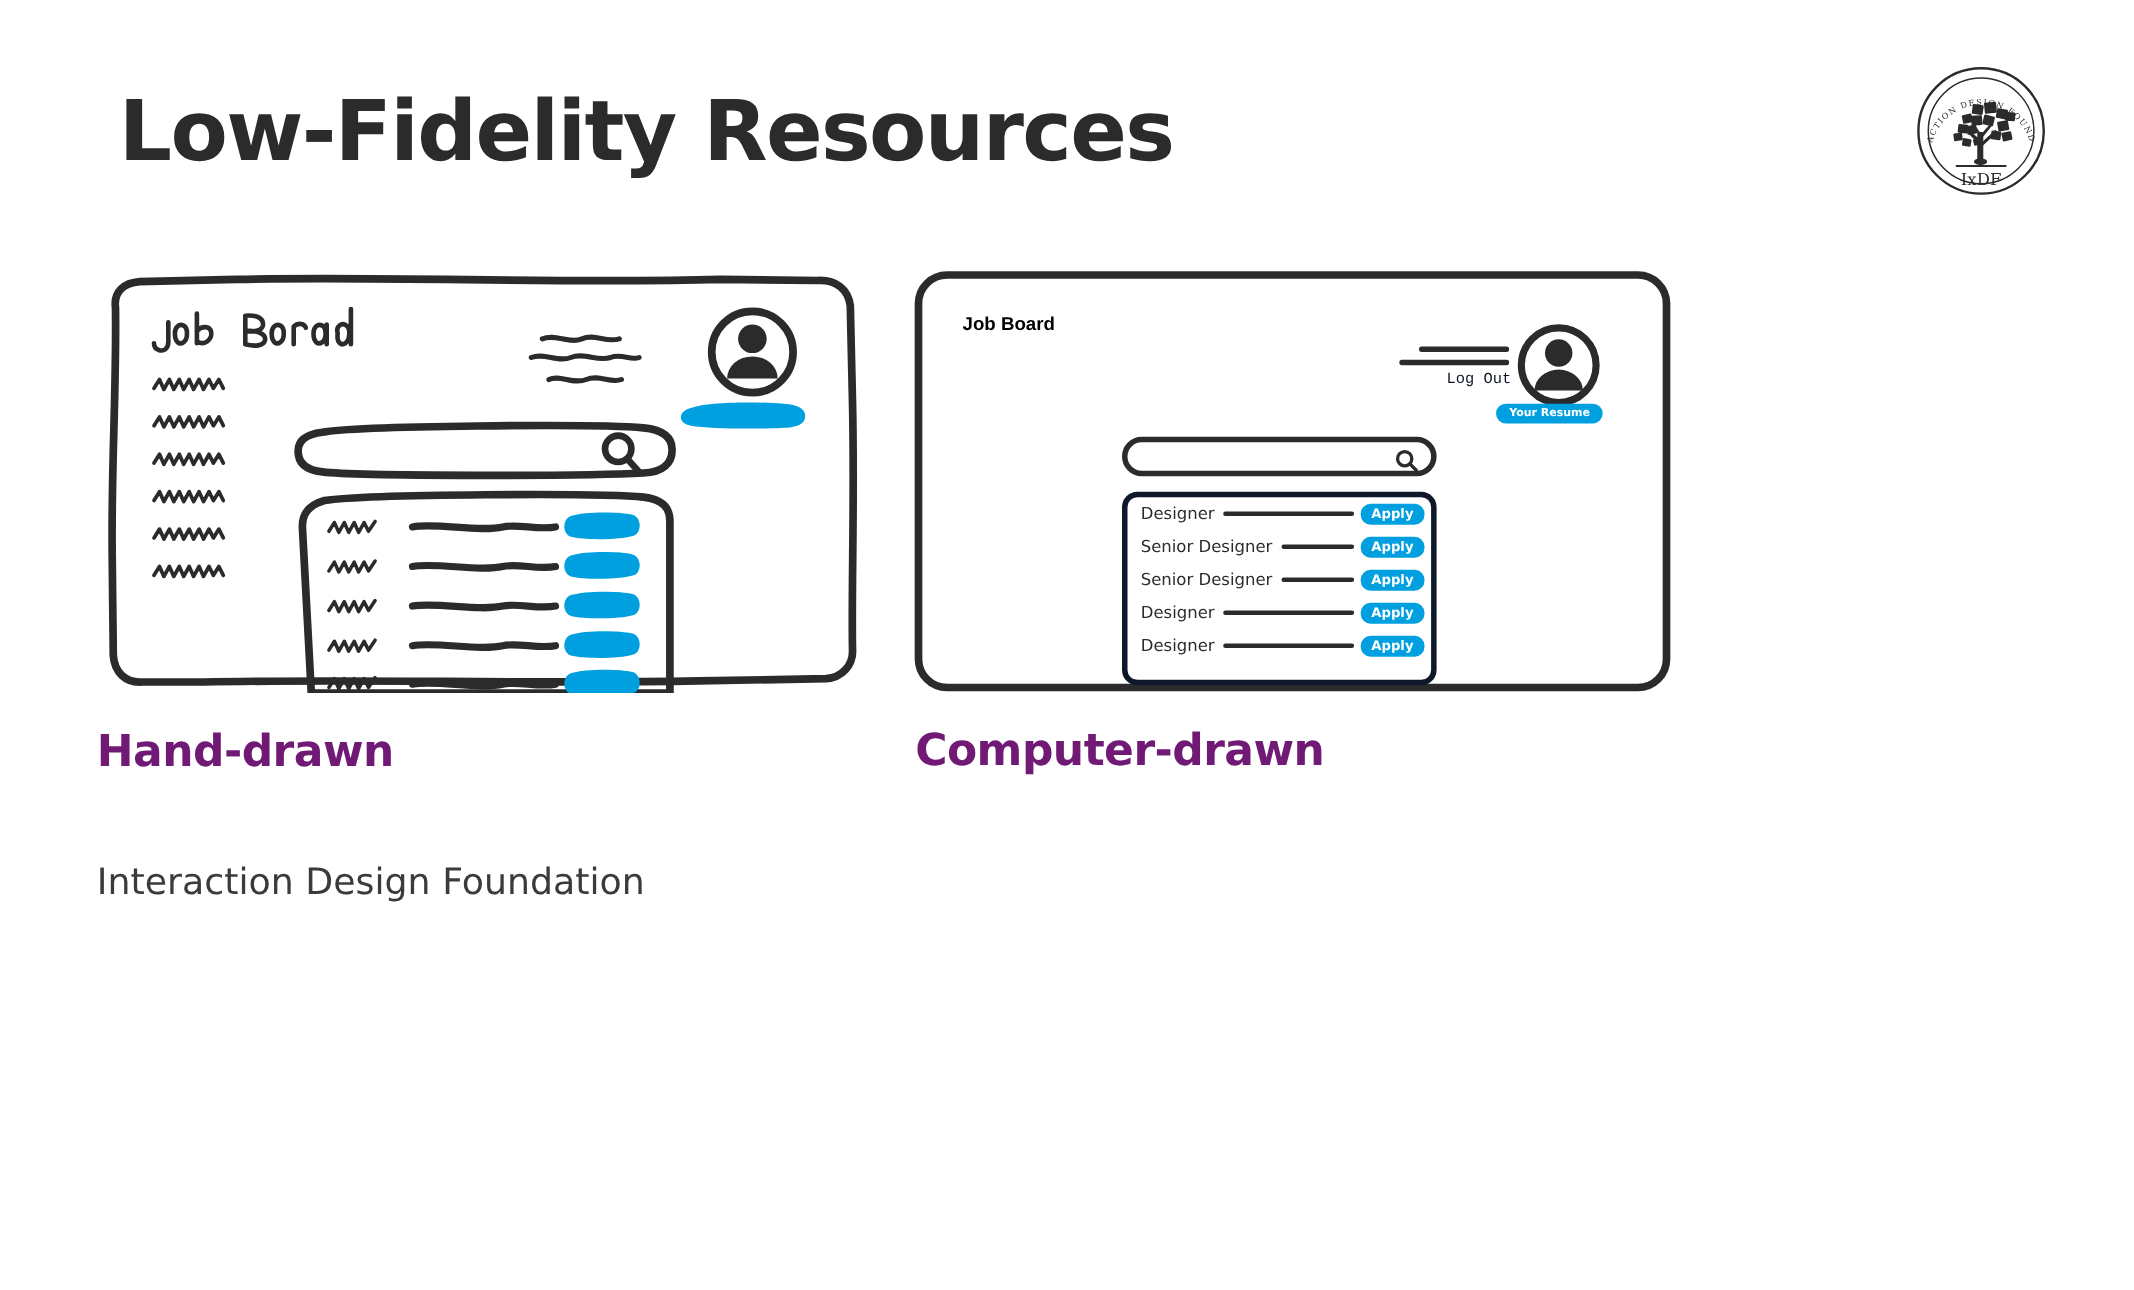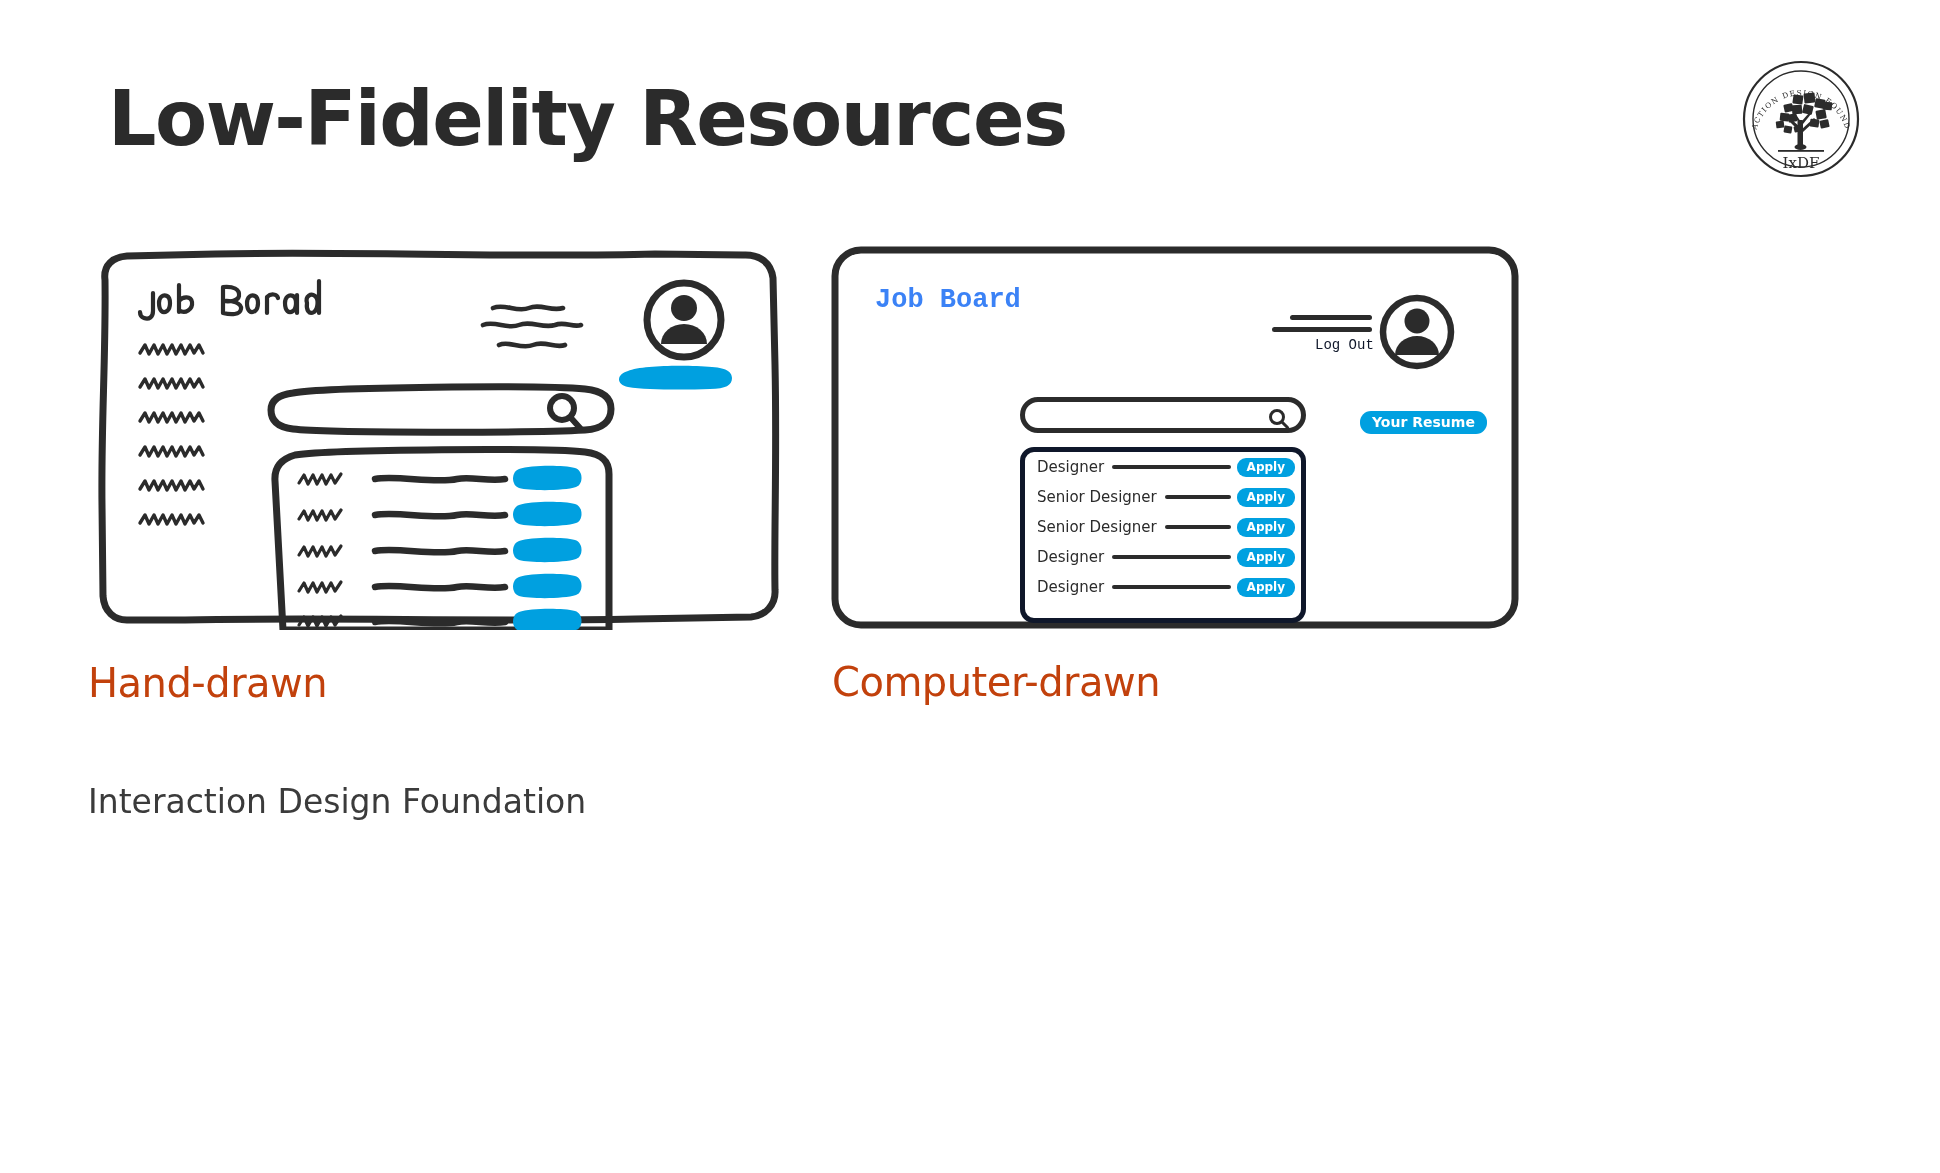--- a/index.html
+++ b/index.html
@@ -39,22 +39,22 @@
   
   .panel-wrap { position: absolute; }
   #hand-panel { left: 95px;  top: 245px; width: 690px; height: 385px; }
   #comp-panel { left: 830px; top: 245px; width: 690px; height: 385px; }
 
   .panel-svg { position: absolute; left: 0; top: 0; }
 
   .caption {
     position: absolute;
     font-size: 40px;
-    font-weight: normal;
-    color: #c2410c;
+    font-weight: bold;
+    color: #701a75;
     font-family: "DejaVu Sans", sans-serif;
     letter-spacing: -0.5px;
     white-space: nowrap;
   }
   #caption-hand { left: 88px;  top: 660px; }
   #caption-comp { left: 832px; top: 659px; }
 
   
   #footer {
     position: absolute;
@@ -74,24 +74,24 @@
     font-family: "DejaVu Sans", sans-serif;
   }
 
   
   .comp-inner { position: absolute; left: 0; top: 0; width: 690px; height: 385px; }
 
   #comp-jobboard-title {
     position: absolute;
     left: 45px;
     top: 40px;
-    font-size: 27px;
-    font-weight: bold;
-    color: #3b82f6;
-    font-family: Liberation Mono, monospace;
+    font-size: 17px;
+    font-weight: bold;
+    color: #000000;
+    font-family: Liberation Sans, sans-serif;
     white-space: nowrap;
   }
   .comp-nav {
     position: absolute;
     left: 40px;
     top: 95px;
     width: 180px;
   }
   .comp-nav-item {
     font-size: 17px;
@@ -122,25 +122,24 @@
     top: 48px;
   }
   #comp-resume-btn {
     position: absolute;
     left: 530px;
     top: 122px;
     background: #00a0e0;
     border-radius: 11px;
     padding: 3px 12px 4px 12px;
     color: #ffffff;
-    font-size: 14px;
-    font-weight: bold;
-    font-family: "DejaVu Sans", sans-serif;
-    white-space: nowrap;
-    margin-top: 44px;
+    font-size: 10px;
+    font-weight: bold;
+    font-family: "DejaVu Sans", sans-serif;
+    white-space: nowrap;
   }
 
   #comp-search {
     position: absolute;
     left: 190px;
     top: 152px;
     width: 286px;
     height: 36px;
     border: 5px solid #2b2b2b;
     border-radius: 22px;

